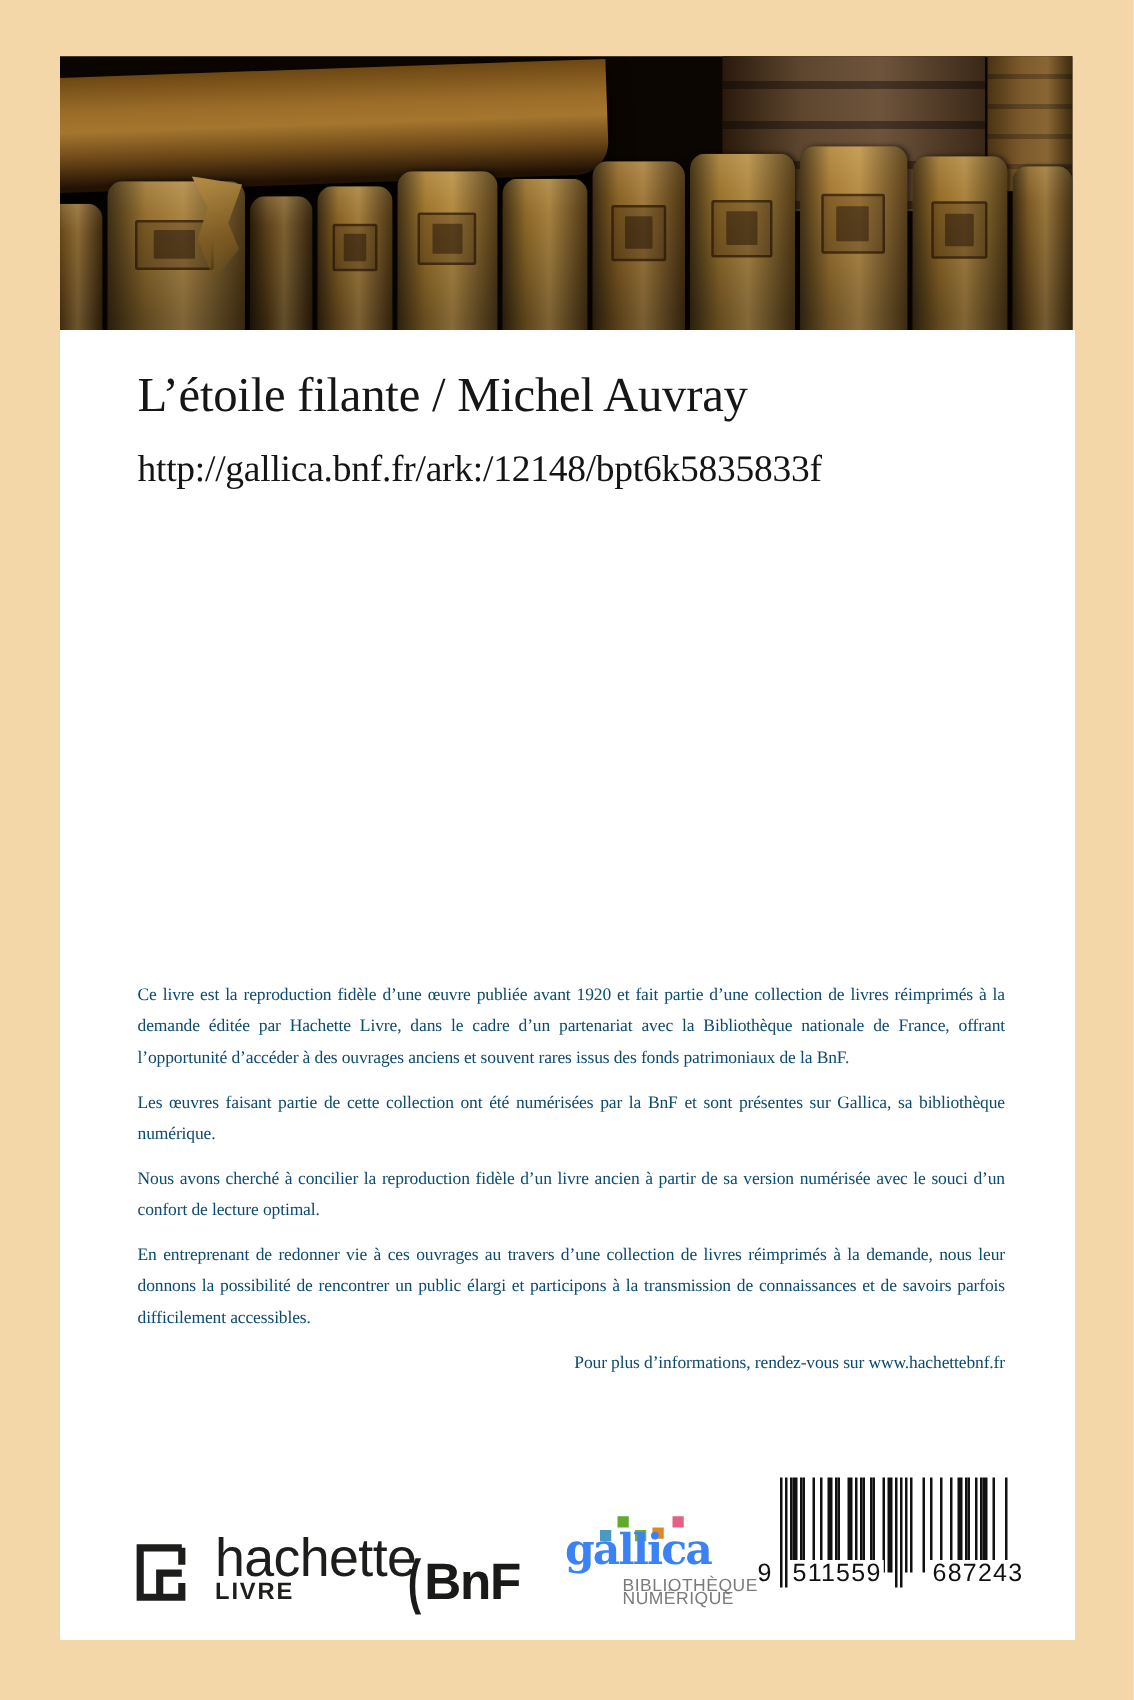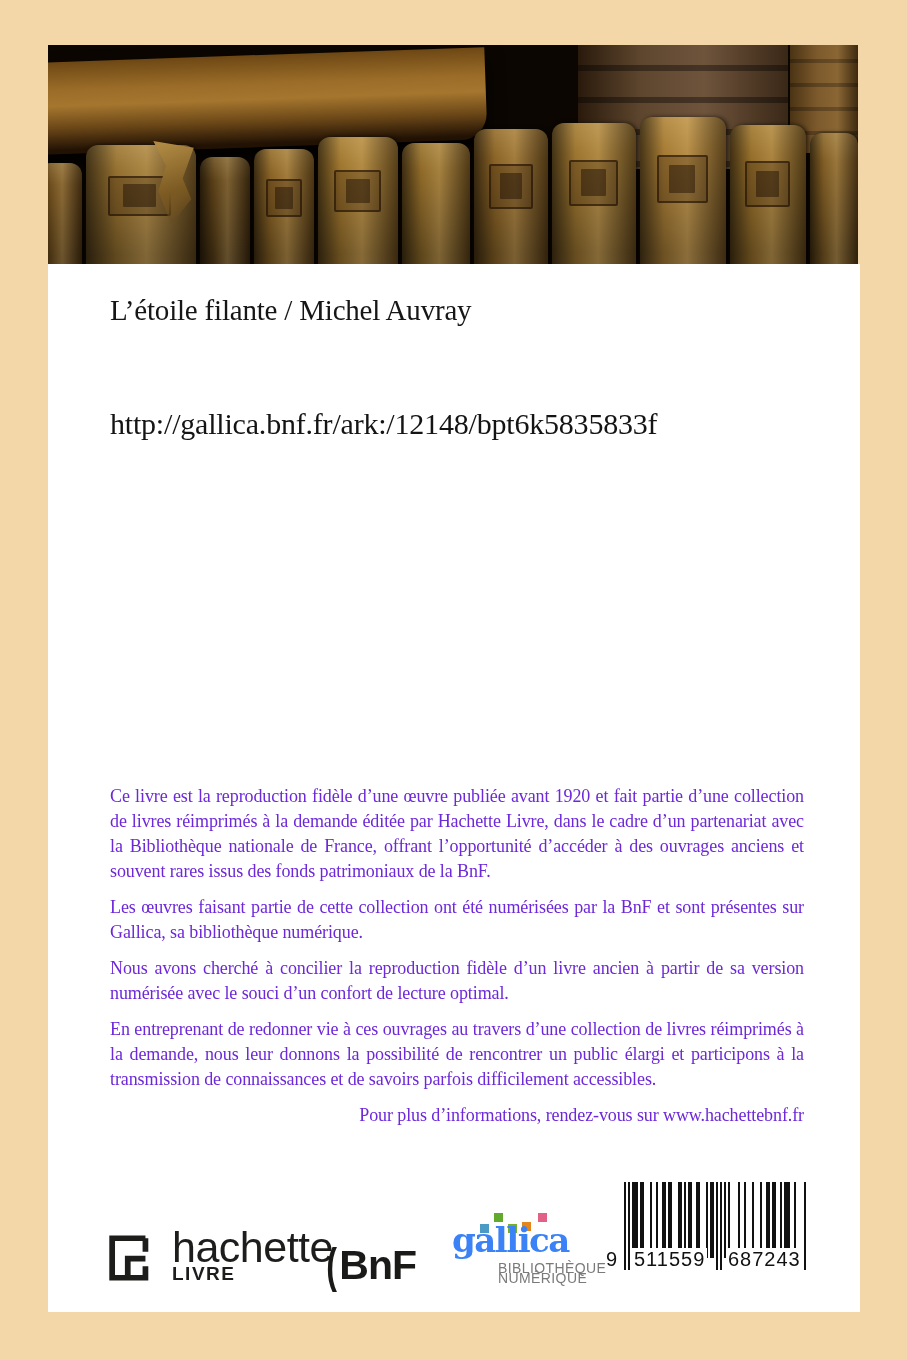--- a/index.html
+++ b/index.html
@@ -63,29 +63,29 @@
     clip-path:polygon(20% 0,100% 8%,78% 45%,95% 70%,55% 100%,30% 60%,45% 30%);
   }
 
   
   .panel{
     position:absolute;left:48px;top:264px;width:812px;height:1048px;
     background:#ffffff;
   }
   .book-title{
     position:absolute;left:62px;top:30px;
-    font-size:29px;color:#161616;letter-spacing:-.2px;white-space:nowrap;
+    font-size:39px;color:#161616;letter-spacing:-.2px;white-space:nowrap;
   }
   .permalink{
     position:absolute;left:62px;top:95px;
-    font-size:30px;color:#141414;letter-spacing:-.2px;white-space:nowrap;margin-top:48px;
+    font-size:30px;color:#141414;letter-spacing:-.2px;white-space:nowrap;
   }
   .body-text{
     position:absolute;left:62px;top:520px;width:694px;
-    font-size:18px;line-height:25px;color:#6d28d9;
+    font-size:14px;line-height:25px;color:#0c4a6e;
   }
   .body-text p{margin:0 0 11px 0;text-align:justify;letter-spacing:-.1px;}
   .body-text p:last-child{text-align:right;}
 
   
   .hachette{position:absolute;left:60px;top:966px;display:flex;align-items:flex-start;}
   .hachette .mark{margin-top:4px;}
   .hachette .words{margin-left:12px;font-family:"Liberation Sans",sans-serif;color:#1d1d1b;}
   .hachette .w1{font-size:43px;line-height:34px;font-weight:500;letter-spacing:-.5px;}
   .hachette .w2{font-size:19px;line-height:19px;font-weight:700;letter-spacing:1.5px;margin-top:0;}
@@ -118,21 +118,21 @@
   .barcode{position:absolute;left:560px;top:918px;width:210px;height:94px;background:#fff;}
   .bars{position:absolute;left:0;top:0;width:100%;height:100%;}
   .bars div{position:absolute;top:0;width:2px;background:#111;}
   .bc-num{
     position:absolute;top:66px;
     font-family:"Liberation Sans",sans-serif;font-size:20px;color:#111;
     background:#fff;padding:0 2px;letter-spacing:1px;
   }
   .bc-first{left:-4px;background:transparent;}
   .bc-g1{left:24px;}
-  .bc-g2{left:118px;}
+  .bc-g2{left:136px;}
 </style>
 </head>
 <body>
 
 <div class="page">
 
   <div class="photo" title="Rangée de vieux livres reliés usés sur une étagère (photo sépia)">
     <div class="slab"></div>
     <div class="upper-book upper-a"></div>
     <div class="upper-book upper-c"></div>

